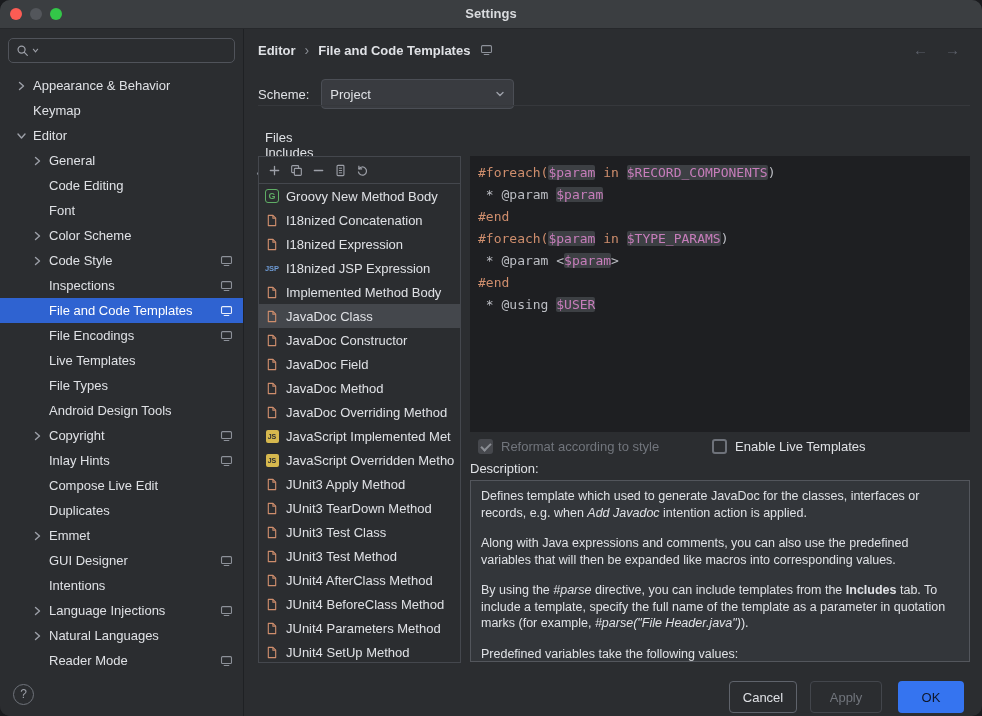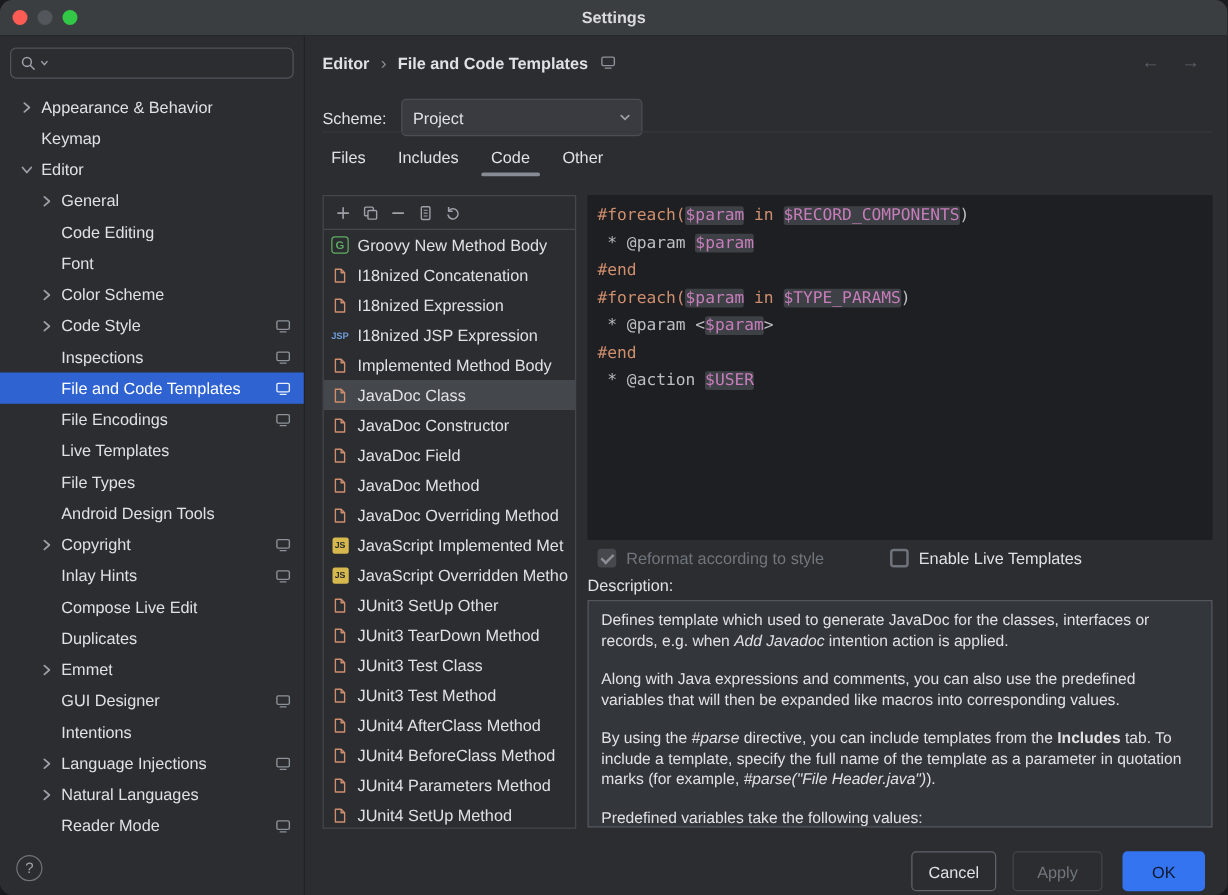--- a/index.html
+++ b/index.html
@@ -40,21 +40,21 @@
   .crumb-badge{color:#8d9199;display:flex;margin-left:1px;}
   .nav-arrows{position:absolute;right:22px;top:12px;display:flex;gap:17px;color:#5c606a;font-size:15px;}
   .nav-arrow{cursor:default;}
 
   .scheme-row{position:absolute;left:14px;top:50px;display:flex;align-items:center;}
   .scheme-label{margin-right:12px;}
   .scheme-select{width:193px;height:24px;background:#393b40;border:1px solid #4b4e55;border-radius:4px;display:flex;align-items:center;justify-content:space-between;padding:14px 8px;box-sizing:border-box;}
   .combo-chev{color:#9da0a8;display:flex;}
   .scheme-sep{position:absolute;left:14px;right:12px;top:76px;height:1px;background:#36383c;}
 
-  .tabs{position:absolute;left:8px;top:81px;height:31px;display:flex;}
+  .tabs{position:absolute;left:8px;top:101px;height:31px;display:flex;flex-direction:column;}
   .tab{padding:0 13px;display:flex;align-items:center;position:relative;color:#dfe1e5;}
   .tab.active::after{content:"";position:absolute;left:5px;right:5px;bottom:0;height:3px;background:#868b94;border-radius:2px;}
 
   
   .tpl-panel{position:absolute;left:14px;top:127px;width:203px;height:507px;border:1px solid #44474d;background:#2b2d30;box-sizing:border-box;overflow:hidden;}
   .tpl-toolbar{height:26px;border-bottom:1px solid #44474d;display:flex;align-items:center;gap:9px;padding:0 9px;color:#9da0a8;}
   .tb-ic{display:flex;align-items:center;}
   .tpl-list{position:absolute;top:27px;left:0;right:0;bottom:0;}
   .tpl-row{height:24px;display:flex;align-items:center;gap:6px;padding:0 5px;white-space:nowrap;overflow:hidden;}
   .tpl-row.selected{background:#44474c;}
@@ -481,21 +481,21 @@
             </span>
             <span>JavaScript Overridden Metho</span>
           </div>
           <div class="tpl-row">
             <span class="tpl-ic">
               <svg width="12" height="13" viewBox="0 0 13 14">
                 <path d="M2.5 1.5h5l3 3v8h-8z" fill="none" stroke="#cf8e6d" stroke-width="1.2" stroke-linejoin="round"></path>
                 <path d="M7.5 1.5v3h3" fill="none" stroke="#cf8e6d" stroke-width="1.2"></path>
               </svg>
             </span>
-            <span>JUnit3 SetUp Other</span>
+            <span>JUnit3 Apply Method</span>
           </div>
           <div class="tpl-row">
             <span class="tpl-ic">
               <svg width="12" height="13" viewBox="0 0 13 14">
                 <path d="M2.5 1.5h5l3 3v8h-8z" fill="none" stroke="#cf8e6d" stroke-width="1.2" stroke-linejoin="round"></path>
                 <path d="M7.5 1.5v3h3" fill="none" stroke="#cf8e6d" stroke-width="1.2"></path>
               </svg>
             </span>
             <span>JUnit3 TearDown Method</span>
           </div>
@@ -556,21 +556,21 @@
         </div>
     </div>
 
     <div class="editor" id="editor">
         <div class="code-line"><span class="seg-kw">#foreach(</span><span class="seg-var">$param</span><span class="seg-kw"> in </span><span class="seg-var">$RECORD_COMPONENTS</span><span class="seg-plain">)</span></div>
         <div class="code-line"><span class="seg-plain"> * @param </span><span class="seg-var">$param</span></div>
         <div class="code-line"><span class="seg-kw">#end</span></div>
         <div class="code-line"><span class="seg-kw">#foreach(</span><span class="seg-var">$param</span><span class="seg-kw"> in </span><span class="seg-var">$TYPE_PARAMS</span><span class="seg-plain">)</span></div>
         <div class="code-line"><span class="seg-plain"> * @param &lt;</span><span class="seg-var">$param</span><span class="seg-plain">&gt;</span></div>
         <div class="code-line"><span class="seg-kw">#end</span></div>
-        <div class="code-line"><span class="seg-plain"> * @action </span><span class="seg-var">$USER</span></div>
+        <div class="code-line"><span class="seg-plain"> * @using </span><span class="seg-var">$USER</span></div>
       </div>
 
     <div class="opt opt1">
       <span class="cb checked-disabled"></span>
       <span class="cb-label dim">Reformat according to style</span>
     </div>
     <div class="opt opt2">
       <span class="cb unchecked"></span>
       <span class="cb-label">Enable Live Templates</span>
     </div>

